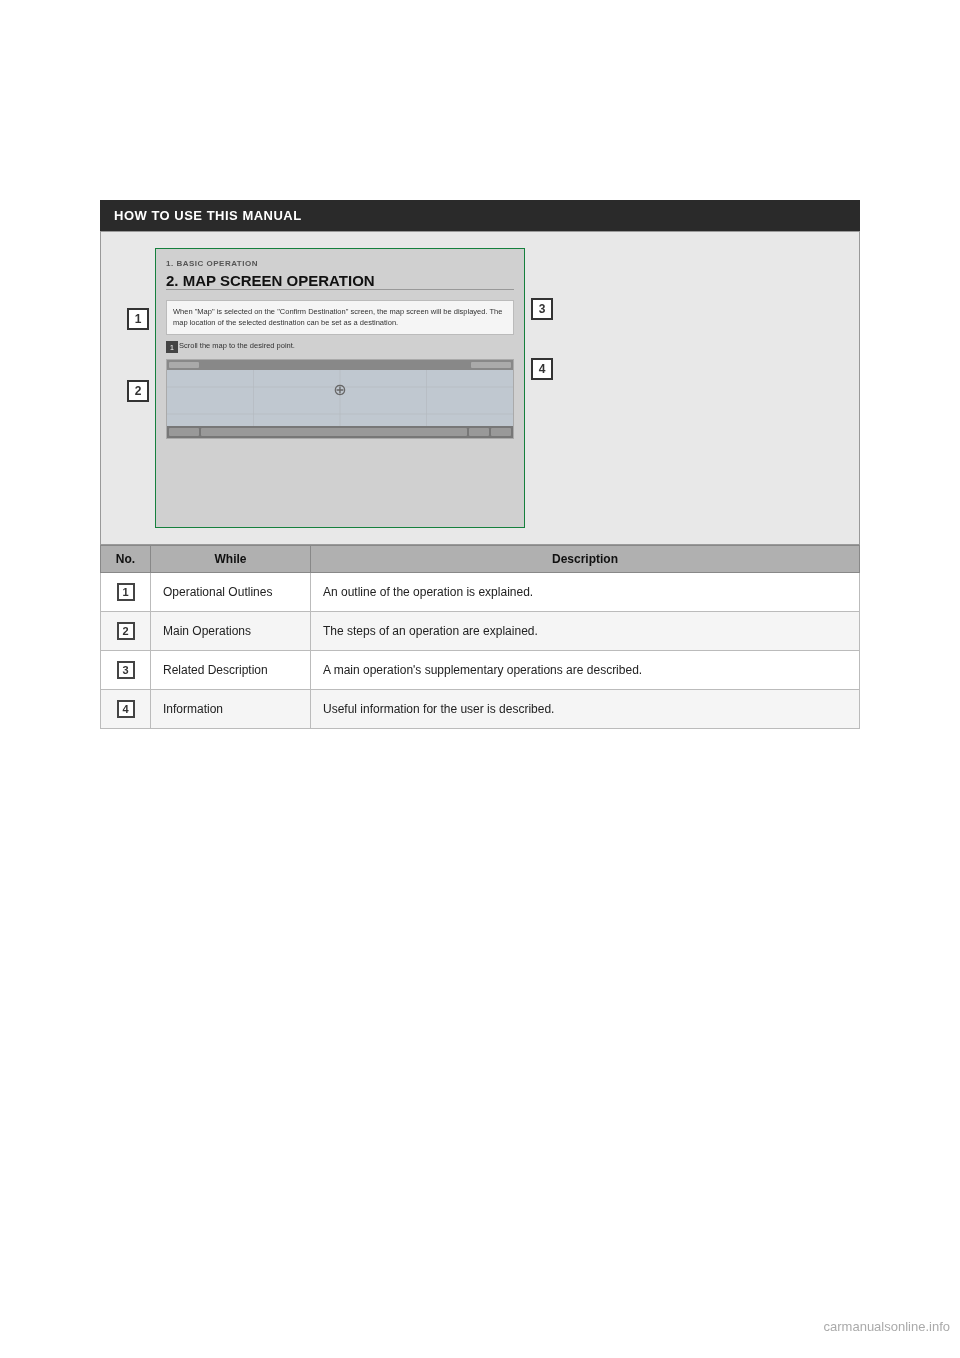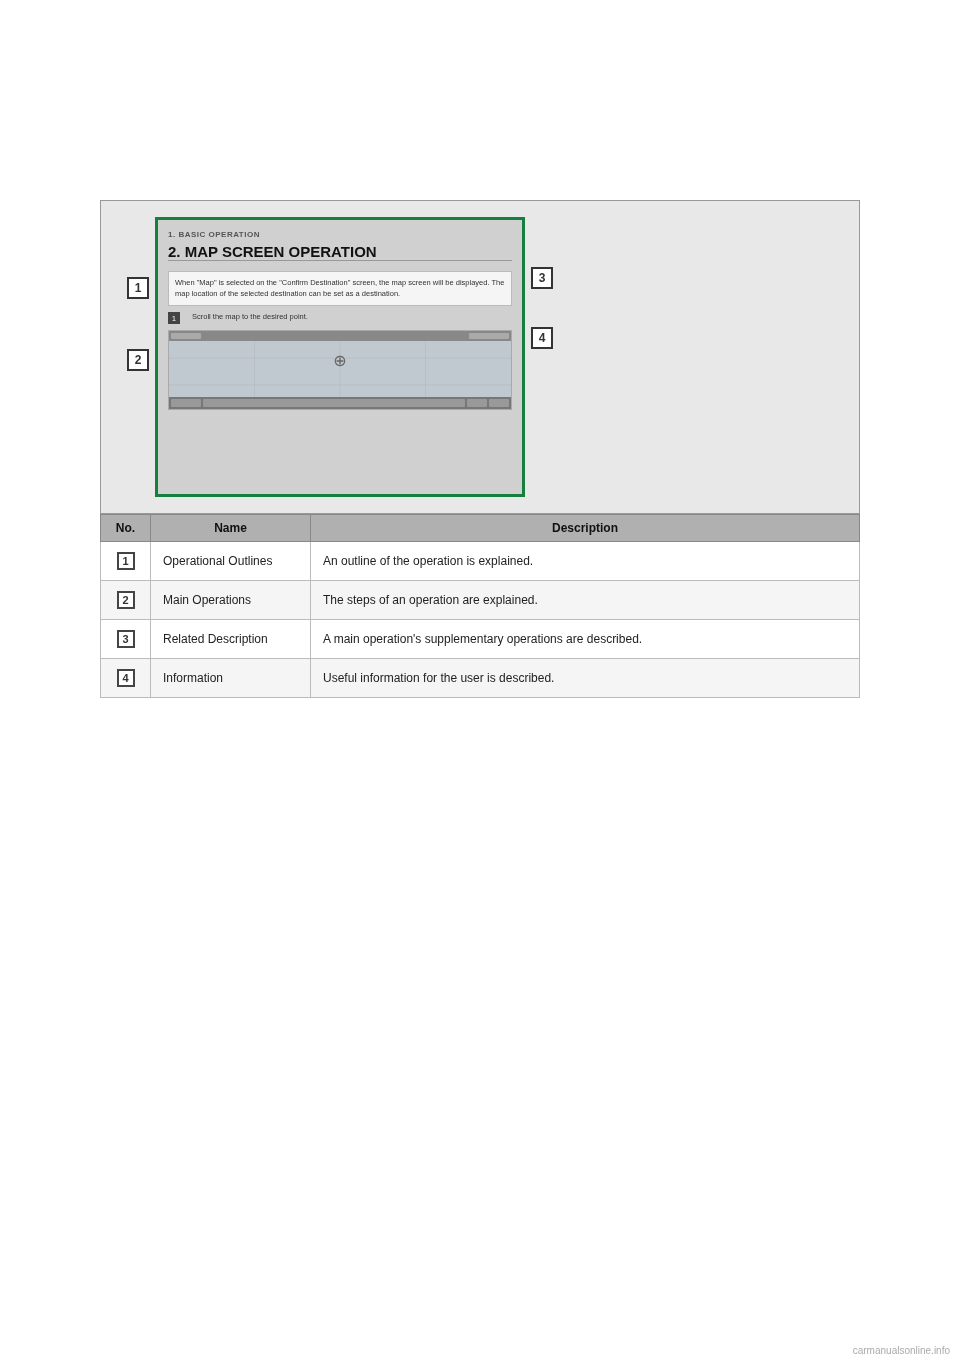--- a/index.html
+++ b/index.html
@@ -49,21 +49,21 @@
       display: flex;
       flex-direction: row;
       align-items: flex-start;
       gap: 0;
       position: relative;
     }
 
     
     .manual-page {
       background: #d0d0d0;
-      border: 3px solid #15803d;
+      border: 1px solid #15803d;
       width: 370px;
       min-height: 280px;
       padding: 10px;
       flex-shrink: 0;
       position: relative;
     }
 
     .manual-section-label {
       font-size: 8px;
       color: #555;
@@ -100,21 +100,21 @@
       padding: 6px;
       font-size: 7.5px;
       color: #333;
       line-height: 1.4;
       margin-bottom: 6px;
     }
 
     .manual-step {
       display: flex;
       align-items: flex-start;
-      gap: 12px;
+      gap: 1px;
       margin-top: 4px;
     }
 
     .manual-step-num {
       background: #444;
       color: #fff;
       font-size: 7px;
       width: 12px;
       height: 12px;
       display: flex;
@@ -248,35 +248,38 @@
       justify-content: center;
       font-size: 12px;
       font-weight: bold;
       color: #333;
       background: #fff;
     }
 
     
     .watermark-area {
       position: fixed;
-      bottom: 2px;
+      bottom: 24px;
       right: 10px;
-      font-size: 10px;
+      font-size: 13px;
       color: #aaa;
       margin-left: 43px;
     }
 
   </style>
 </head>
 <body>
 
 <div class="page-bg"></div>
 
 <div class="content-area">
 
+  <div class="section-header">
+    <span class="section-header-text">HOW TO USE THIS MANUAL</span>
+  </div>
 
   <div class="illustration-container">
 
     <div class="left-callout-col" style="padding-top: 60px; gap: 50px;">
       <div class="callout-circle">
         <span>1</span>
       </div>
       <div class="callout-circle">
         <span>2</span>
       </div>
@@ -334,21 +337,21 @@
         <span>4</span>
       </div>
     </div>
 
   </div>
 
   <table class="info-table">
     <thead>
       <tr>
         <th>No.</th>
-        <th>Name</th>
+        <th>While</th>
         <th>Description</th>
       </tr>
     </thead>
     <tbody id="table-body">
     <tr>
           <td class="td-no"><span class="num-badge">1</span></td>
           <td>Operational Outlines</td>
           <td>An outline of the operation is explained.</td>
         </tr>
         <tr>

